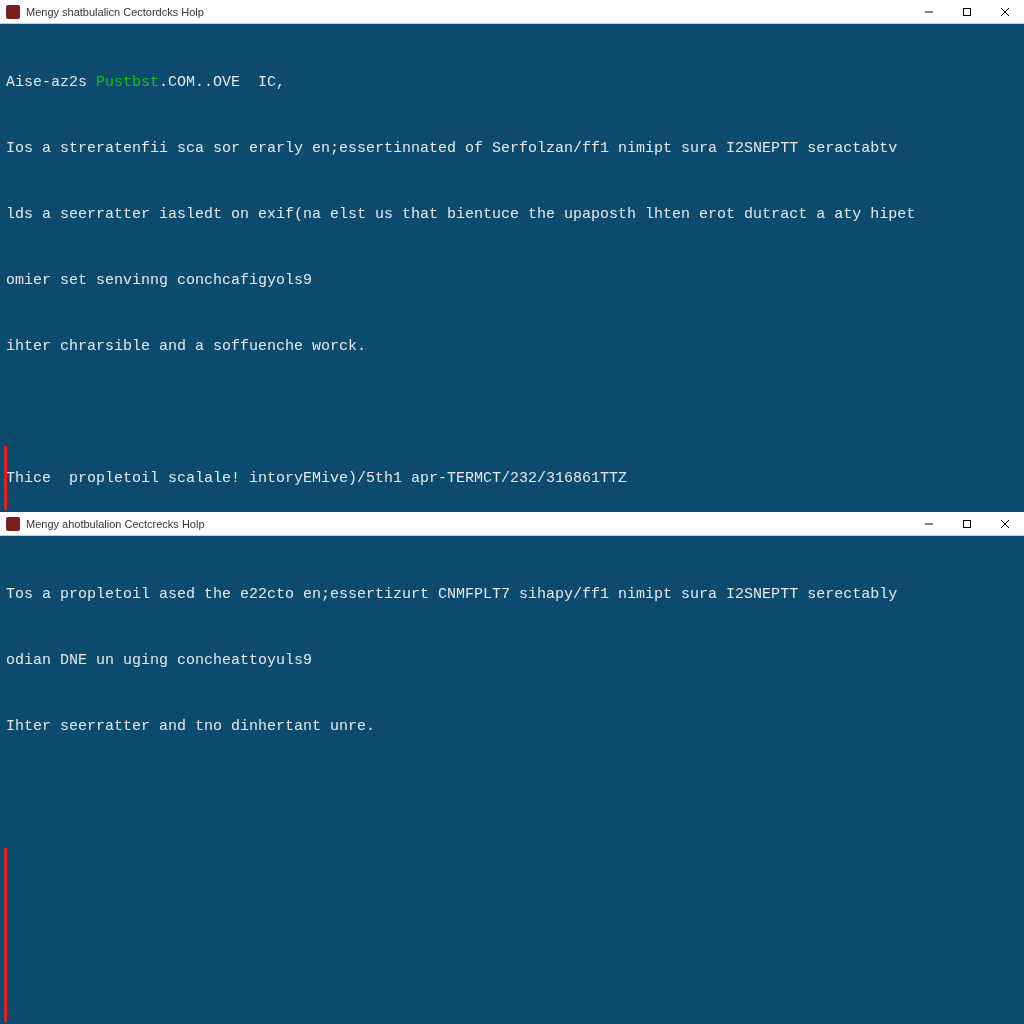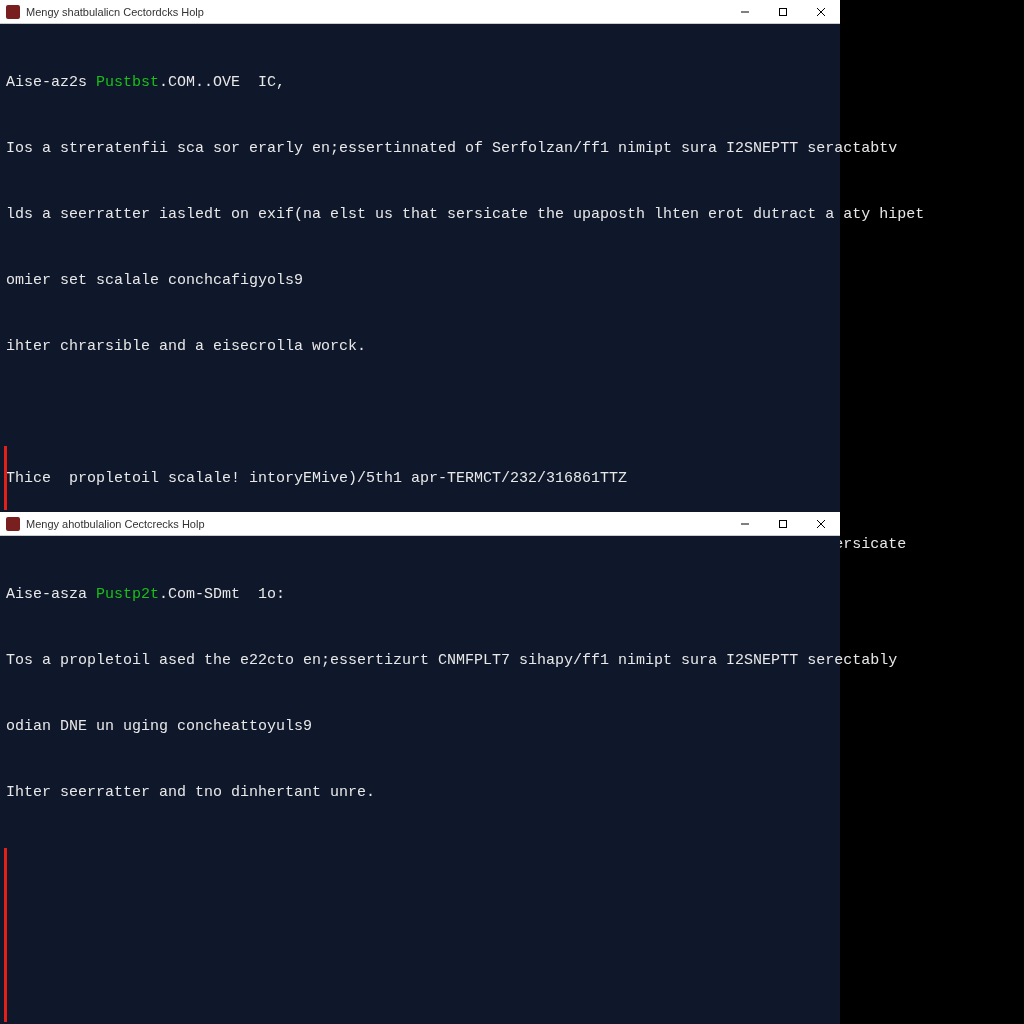--- a/index.html
+++ b/index.html
@@ -4,22 +4,22 @@
 <style>
   * { margin: 0; padding: 0; box-sizing: border-box; }
   html, body {
     width: 1024px;
     height: 1024px;
     background: #000;
     font-family: Consolas, 'Courier New', monospace;
     overflow: hidden;
   }
   .window {
-    width: 840px;
-    background: #0f172a;
+    width: 1024px;
+    background: #0c4a6e;
     position: relative;
   }
   .titlebar {
     height: 24px;
     background: #fff;
     display: flex;
     align-items: center;
     font-family: "Segoe UI", Tahoma, sans-serif;
     font-size: 11px;
     color: #333;
@@ -94,23 +94,23 @@
             <line x1="1" y1="1" x2="9" y2="9" stroke-width="1"></line>
             <line x1="9" y1="1" x2="1" y2="9" stroke-width="1"></line>
           </svg>
       </div>
     </div>
   </div>
 
   <div class="term">
     <span class="row"><span class="p-white">Aise-az2s </span><span class="p-green">Pustbst</span><span class="p-white">.COM..OVE  IC,</span></span>
     <span class="row p-white">Ios a streratenfii sca sor erarly en;essertinnated of Serfolzan/ff1 nimipt sura I2SNEPTT seractabtv</span>
-    <span class="row p-white">lds a seerratter iasledt on exif(na elst us that sersicate the upaposth lhten erot dutract a aty hipet</span>
-    <span class="row p-white">omier set scalale conchcafigyols9</span>
-    <span class="row p-white">ihter chrarsible and a eisecrolla worck.</span>
+    <span class="row p-white">lds a seerratter iasledt on exif(na elst us that bientuce the upaposth lhten erot dutract a aty hipet</span>
+    <span class="row p-white">omier set senvinng conchcafigyols9</span>
+    <span class="row p-white">ihter chrarsible and a soffuenche worck.</span>
     <span class="row p-white"> </span>
     <span class="row p-white">Thice  propletoil scalale! intoryEMive)/5th1 apr-TERMCT/232/316861TTZ</span>
     <span class="row p-white">Dan rpgriitol FIIL,  FAMAI12  AeoA.,Cifel,  TilS  LINle  insan" 11  "Tiate  ISNFAL, "Prres sersicate</span>
     <span class="row p-white">luiay iiappiantll  ty2,  11 ioyluval imshal eisecrolla sitages,  2i Tony telet node,</span>
     <span class="row p-white">.lleral eyfrofll fest compoinal fto oriers faxfalcstrtizis _raypg itt  ζ</span>
     <span class="row"><span class="p-gutter"></span><span class="p-white">Black sure</span></span>
     <span class="row"><span class="p-gutter"></span><span class="p-white">Biguected  sarto</span></span>
     <span class="row"><span class="p-gutter"></span><span class="p-white">Pisccated  ottrohacrice</span></span>
     <span class="row"><span class="p-gutter">15</span><span class="p-white">Biscaliam  wors   issing ameaglᶦ"s</span></span>
     
@@ -145,21 +145,20 @@
       <div class="win-btn">
         <svg width="10" height="10" viewBox="0 0 10 10">
             <line x1="1" y1="1" x2="9" y2="9" stroke-width="1"></line>
             <line x1="9" y1="1" x2="1" y2="9" stroke-width="1"></line>
           </svg>
       </div>
     </div>
   </div>
 
   <div class="term">
-    <span class="row"><span class="p-white">Aise-asza </span><span class="p-green">Pustp2t</span><span class="p-white">.Com-SDmt  1o:</span></span>
     <span class="row p-white">Tos a propletoil ased the e22cto en;essertizurt CNMFPLT7 sihapy/ff1 nimipt sura I2SNEPTT serectably</span>
     <span class="row p-white">odian DNE un uging concheattoyuls9</span>
     <span class="row p-white">Ihter seerratter and tno dinhertant unre.</span>
     <span class="row p-white"> </span>
     
     
     
     
     
     

